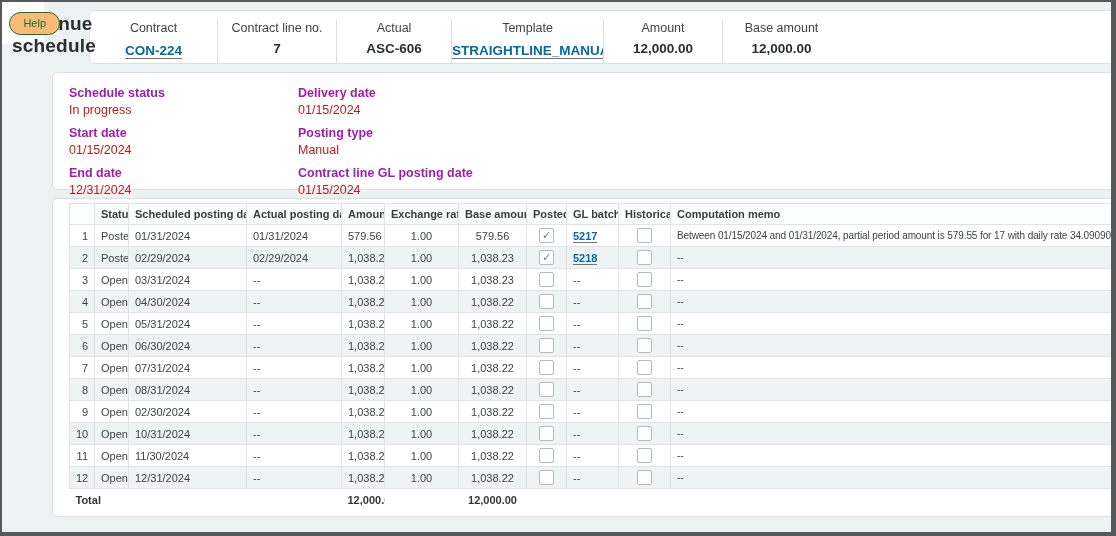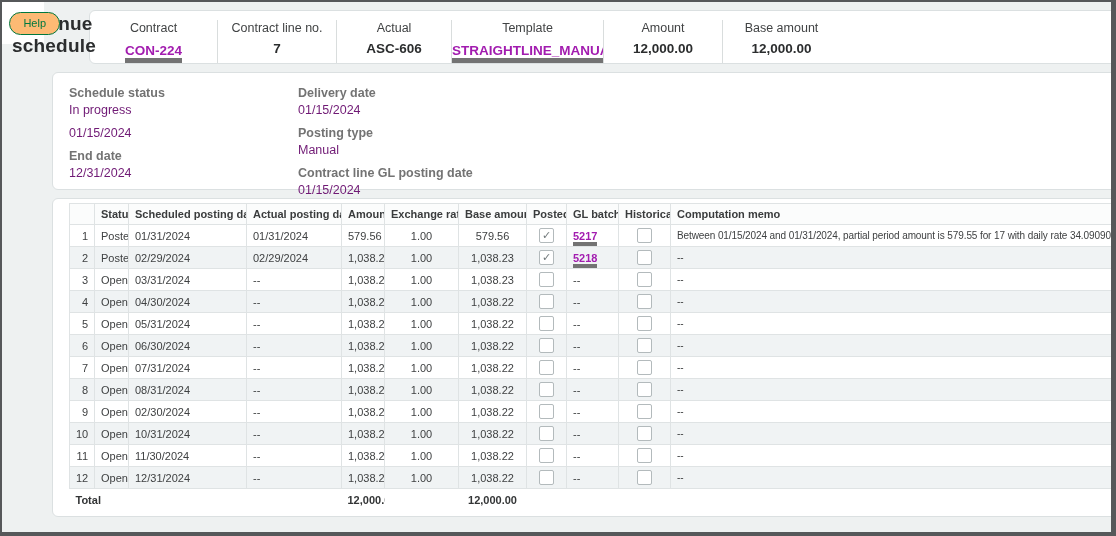--- a/index.html
+++ b/index.html
@@ -26,29 +26,29 @@
   
   .content{flex:1;background:#eef1f1;padding:8px 0 0 8px;overflow:hidden;}
   .card{background:#fff;border:1px solid #dbe0e1;border-radius:6px;width:1084px;box-sizing:border-box;}
 
   
   .summary{display:flex;align-items:stretch;height:54px;margin-bottom:8px;padding:9px 0 0;margin-left:37px;}
   .sum-field{text-align:center;border-right:1px solid #d9dddd;padding-top:1px;box-sizing:border-box;overflow:hidden;}
   .sum-field.no-div{border-right:none;}
   .sum-label{font-size:12.5px;color:#414344;margin-bottom:6px;}
   .sum-value{font-size:13.5px;font-weight:700;color:#2b2d2e;white-space:nowrap;}
-  .g-link{color:#a21caf;text-decoration:none;border-bottom:6px solid #737373;cursor:pointer;}
+  .g-link{color:#0369a1;text-decoration:none;border-bottom:1px solid #737373;cursor:pointer;}
   .sum-fill{flex:1;}
 
   
   .details{height:118px;margin-bottom:8px;padding:13px 0 0 16px;display:flex;}
   .dcol-left{width:229px;flex:0 0 229px;}
   .dpair{margin-bottom:9px;}
-  .dlabel{font-size:12.5px;font-weight:700;color:#737373;margin-bottom:3px;}
-  .dvalue{font-size:12.5px;color:#701a75;}
+  .dlabel{font-size:12.5px;font-weight:700;color:#a21caf;margin-bottom:3px;}
+  .dvalue{font-size:12.5px;color:#b91c1c;}
 
   
   .tablecard{padding:4px 0 6px 16px;}
   table.sched{border-collapse:collapse;table-layout:fixed;width:1064px;font-size:11px;color:#3f4142;}
   .sched th,.sched td{border:1px solid #dfe3e4;padding:3px 6px;height:12px;line-height:12px;overflow:hidden;white-space:nowrap;box-sizing:content-box;}
   .sched thead th{background:#fbfcfc;font-weight:600;color:#3a3c3d;padding-top:4px;padding-bottom:4px;}
   .sched tbody tr:nth-child(even) td{background:#f0f3f4;}
   .th-l{text-align:left;} .th-r{text-align:right;} .th-c{text-align:center;}
   .c-num{text-align:right;padding-right:8px;}
   .c-amt{text-align:center;}
@@ -104,20 +104,21 @@
       <div class="sum-fill"></div>
     </section>
 
     <section class="card details">
       <div class="dcol-left">
         <div class="dpair">
           <div class="dlabel">Schedule status</div>
           <div class="dvalue">In progress</div>
         </div>
         <div class="dpair">
+          <div class="dlabel">Start date</div>
           <div class="dvalue">01/15/2024</div>
         </div>
         <div class="dpair">
           <div class="dlabel">End date</div>
           <div class="dvalue">12/31/2024</div>
         </div>
       </div>
       <div class="dcol-right">
         <div class="dpair">
           <div class="dlabel">Delivery date</div>

